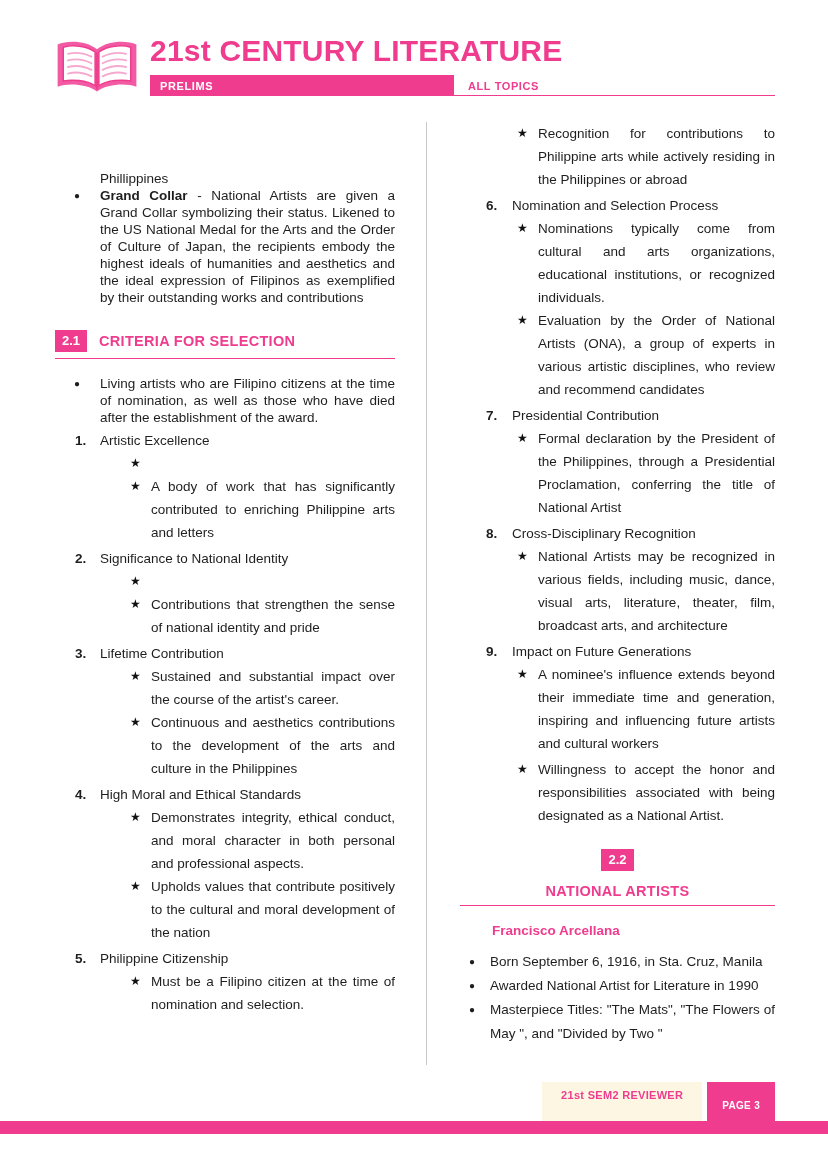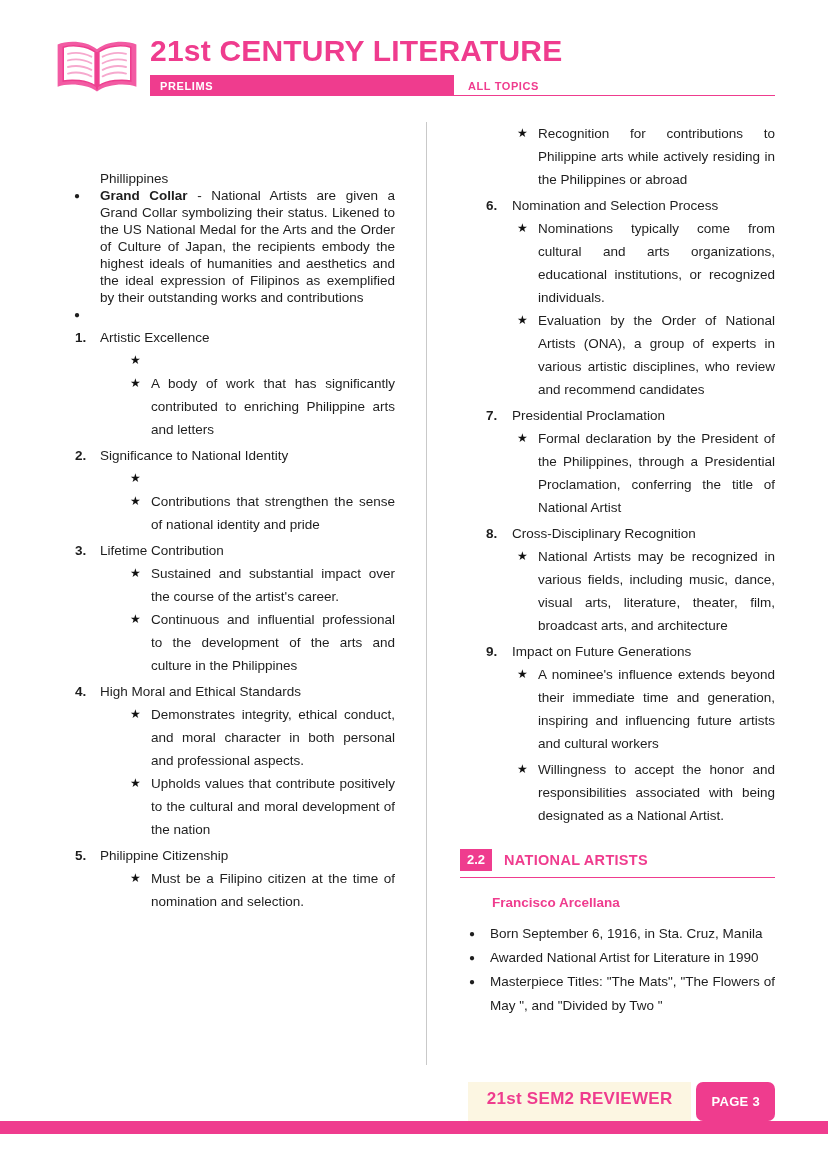--- a/index.html
+++ b/index.html
@@ -62,21 +62,21 @@
   .col-right .bullet-marker{flex:0 0 30px;padding-left:9px;}
   .bullet-text{flex:1;text-align:justify;}
   .bullet-text b{font-weight:bold;}
 
   .section-header{
     display:flex;align-items:center;gap:12px;
     border-bottom:1.5px solid var(--pink);
     padding-bottom:6px;
     margin:24px 0 16px 0;
   }
-  .col-right .section-header{margin-top:22px;}
+  .col-right .section-header{margin-top:22px;flex-direction:column;}
   .section-num{
     background:var(--pink);color:#fff;font-weight:bold;
     font-size:13px;padding:4px 7px;line-height:14px;
   }
   .section-title{
     color:var(--pink);font-weight:bold;font-size:14.5px;letter-spacing:.3px;
   }
 
   .numbered{margin-top:3px;}
   .numbered-head{display:flex;line-height:23px;}
@@ -91,28 +91,27 @@
 
   .subheading{
     color:var(--pink);font-weight:bold;font-size:13.5px;
     line-height:17px;margin:0 0 11px 0;padding-left:32px;
   }
 
   
   .footer{position:absolute;right:53px;top:1082px;display:flex;gap:5px;}
   .footer-reviewer{
     background:var(--cream);color:var(--pink);
-    font-weight:bold;font-size:17px;letter-spacing:.3px;
+    font-weight:bold;font-size:11px;letter-spacing:.3px;
     padding:7px 19px;
   }
   .footer-page{
     background:var(--pink);color:#fff;
-    font-weight:bold;font-size:13px;letter-spacing:.3px;
-    padding:12px 15px;
-    border-radius:7px;
+    font-weight:bold;font-size:10px;letter-spacing:.3px;
+    padding:18px 15px;
   }
   .bottom-bar{
     position:absolute;left:0;right:0;top:1121px;height:13px;
     background:var(--pink);
   }
 </style>
 </head>
 <body>
 
 <div class="page">
@@ -135,22 +134,27 @@
     </div>
   </div>
 
   <div class="body">
     <div class="col col-left">
         <div class="continuation">Phillippines</div>
         <div class="bullet-row">
           <span class="bullet-marker">●</span>
           <span class="bullet-text"><b>Grand Collar</b> - National Artists are given a Grand Collar symbolizing their status. Likened to the US National Medal for the Arts and the Order of Culture of Japan, the recipients embody the highest ideals of humanities and aesthetics and the ideal expression of Filipinos as exemplified by their outstanding works and contributions</span>
         </div>
+        <div class="section-header">
+          <span class="section-num">2.1</span>
+          <span class="section-title">CRITERIA FOR SELECTION</span>
+        </div>
         <div class="bullet-row">
           <span class="bullet-marker">●</span>
+          <span class="bullet-text">Living artists who are Filipino citizens at the time of nomination, as well as those who have died after the establishment of the award.</span>
         </div>
         <div class="numbered">
           <div class="numbered-head">
             <span class="num">1.</span>
             <span class="num-title">Artistic Excellence</span>
           </div>
           <div class="stars">
             <div class="star-row">
               <span class="star-marker">★</span>
             </div>
@@ -180,21 +184,21 @@
             <span class="num">3.</span>
             <span class="num-title">Lifetime Contribution</span>
           </div>
           <div class="stars">
             <div class="star-row">
               <span class="star-marker">★</span>
               <span class="star-text">Sustained and substantial impact over the course of the artist's career.</span>
             </div>
             <div class="star-row">
               <span class="star-marker">★</span>
-              <span class="star-text">Continuous and influential professional to the development of the arts and culture in the Philippines</span>
+              <span class="star-text">Continuous and aesthetics contributions to the development of the arts and culture in the Philippines</span>
             </div>
           </div>
         </div>
         <div class="numbered">
           <div class="numbered-head">
             <span class="num">4.</span>
             <span class="num-title">High Moral and Ethical Standards</span>
           </div>
           <div class="stars">
             <div class="star-row">
@@ -240,21 +244,21 @@
             </div>
             <div class="star-row">
               <span class="star-marker">★</span>
               <span class="star-text">Evaluation by the Order of National Artists (ONA), a group of experts in various artistic disciplines, who review and recommend candidates</span>
             </div>
           </div>
         </div>
         <div class="numbered">
           <div class="numbered-head">
             <span class="num">7.</span>
-            <span class="num-title">Presidential Proclamation</span>
+            <span class="num-title">Presidential Contribution</span>
           </div>
           <div class="stars">
             <div class="star-row">
               <span class="star-marker">★</span>
               <span class="star-text">Formal declaration by the President of the Philippines, through a Presidential Proclamation, conferring the title of National Artist</span>
             </div>
           </div>
         </div>
         <div class="numbered">
           <div class="numbered-head">

